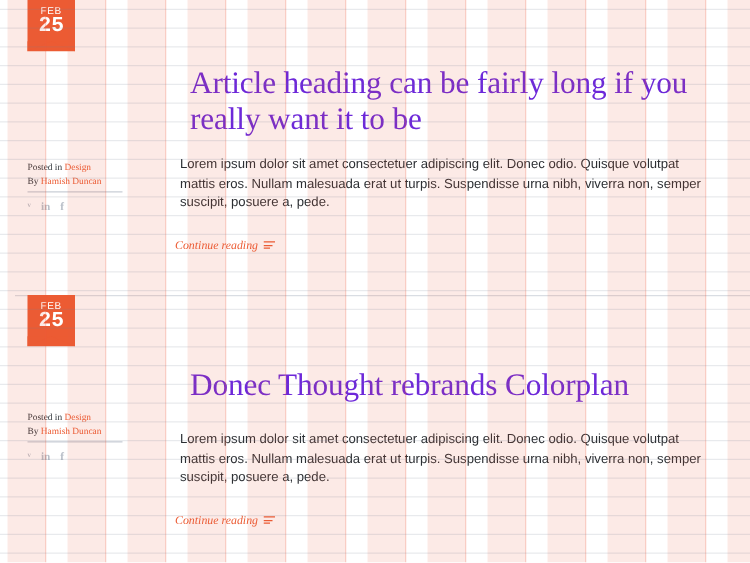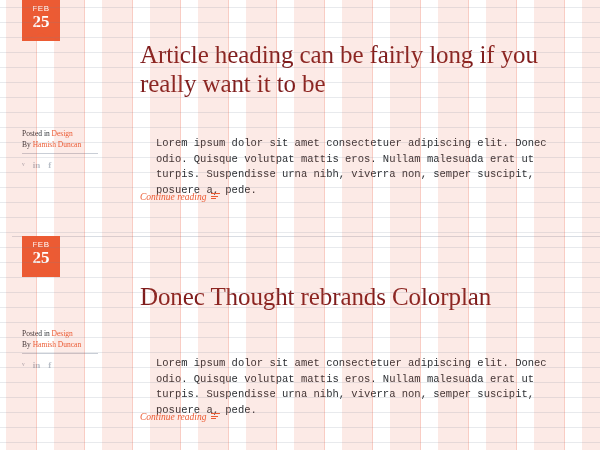--- a/index.html
+++ b/index.html
@@ -83,21 +83,21 @@
   .date-flag .month {
     font-size: 8px;
     letter-spacing: 0.5px;
     line-height: 9px;
     font-family: "Liberation Sans", sans-serif;
   }
   .date-flag .day {
     font-size: 17px;
     line-height: 17px;
     font-weight: bold;
-    font-family: Liberation Serif, serif;
+    font-family: Liberation Mono, monospace;
   }
   .date-flag .notch {
     width: 0;
     height: 0;
     border-left: 19px solid #ec5b33;
     border-right: 19px solid #ec5b33;
     border-bottom: 8px solid transparent;
   }
 
   
@@ -141,31 +141,31 @@
   
   .article {
     position: absolute;
     left: 140px;
     right: 18px;
   }
   .headline {
     font-family: "Liberation Serif", serif;
     font-size: 25px;
     line-height: 29px;
-    color: #7f1d1d;
+    color: #6d28d9;
     font-weight: normal;
-    margin: 0;
+    margin: 12px;
     letter-spacing: -0.1px;
   }
   .excerpt {
-    font-family: Liberation Mono, monospace;
+    font-family: Liberation Sans, sans-serif;
     font-size: 10.5px;
     line-height: 15.5px;
     color: #2c2f33;
-    margin: 16px;
+    margin: 4px;
   }
   .continue {
     font-family: "Liberation Serif", serif;
     font-style: italic;
     font-size: 9.5px;
     color: #ec5b33;
     text-decoration: none;
     display: inline-flex;
     align-items: center;
     gap: 5px;

